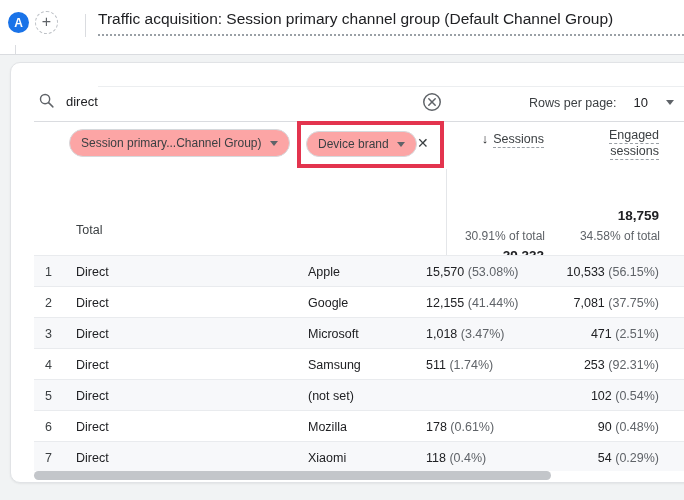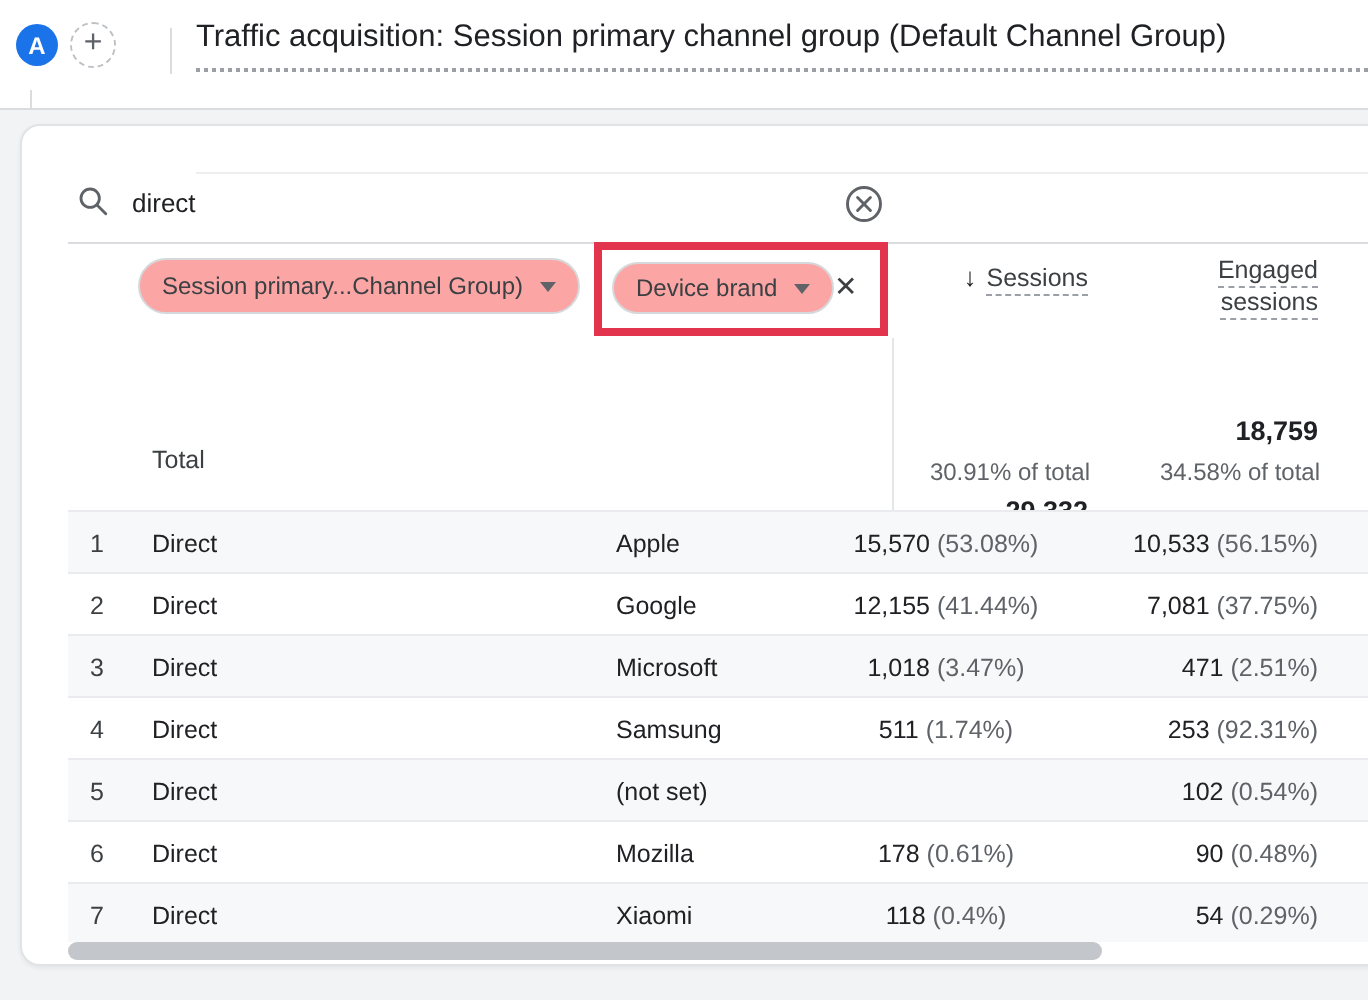--- a/index.html
+++ b/index.html
@@ -76,21 +76,21 @@
   .tot-eng  { left:498px; } .tot-eng-sub  { left:498px; }
 
   
   .tbody { position:absolute; left:23px; top:192px; right:0; border-bottom:1px solid #e9ebee; }
   .trow { position:relative; height:31px; border-top:1px solid #e9ebee; background:#fff; }
   .trow.alt { background:#f7f8fa; }
   .c { position:absolute; top:9px; font-size:12.5px; color:#202124; white-space:nowrap; }
   .c.num   { left:0; width:18px; text-align:right; color:#3c4043; }
   .c.dim   { left:42px; }
   .c.brand { left:274px; }
-  .c.sess  { left:374px; width:130px; text-align:center; }
+  .c.sess  { left:392px; width:130px; text-align:left; }
   .c.eng   { left:510px; width:115px; text-align:right; }
   .c b { font-weight:normal; color:#202124; }
   .c i { font-style:normal; color:#5f6368; }
 
   
   .hscroll { position:absolute; left:23px; top:408px; right:0; height:9px; background:#fff; }
   .hscroll-thumb { position:absolute; left:0; top:0; width:517px; height:9px;
                    background:#c3c6ca; border-radius:5px; }
 </style>
 </head>
@@ -115,20 +115,25 @@
     </svg>
   </span>
   <div class="search-text">direct</div>
   <span class="clear-btn">
     <svg width="22" height="22" viewBox="0 0 24 24">
       <circle cx="12" cy="12" r="9" fill="none" stroke="#5f6368" stroke-width="1.6"></circle>
       <line x1="8.5" y1="8.5" x2="15.5" y2="15.5" stroke="#5f6368" stroke-width="1.6" stroke-linecap="round"></line>
       <line x1="15.5" y1="8.5" x2="8.5" y2="15.5" stroke="#5f6368" stroke-width="1.6" stroke-linecap="round"></line>
     </svg>
   </span>
+  <div class="rpp">
+    <span class="rpp-label">Rows per page:</span>
+    <span class="rpp-value">10</span>
+    <span class="caret"></span>
+  </div>
   <div class="search-divider"></div>
 
   <div class="chip chip-primary">
     <span>Session primary...Channel Group)</span>
     <span class="caret"></span>
   </div>
 
   <div class="highlight-box" style="border-color: rgb(227, 52, 78);"></div>
 
   <div class="chip chip-secondary">

